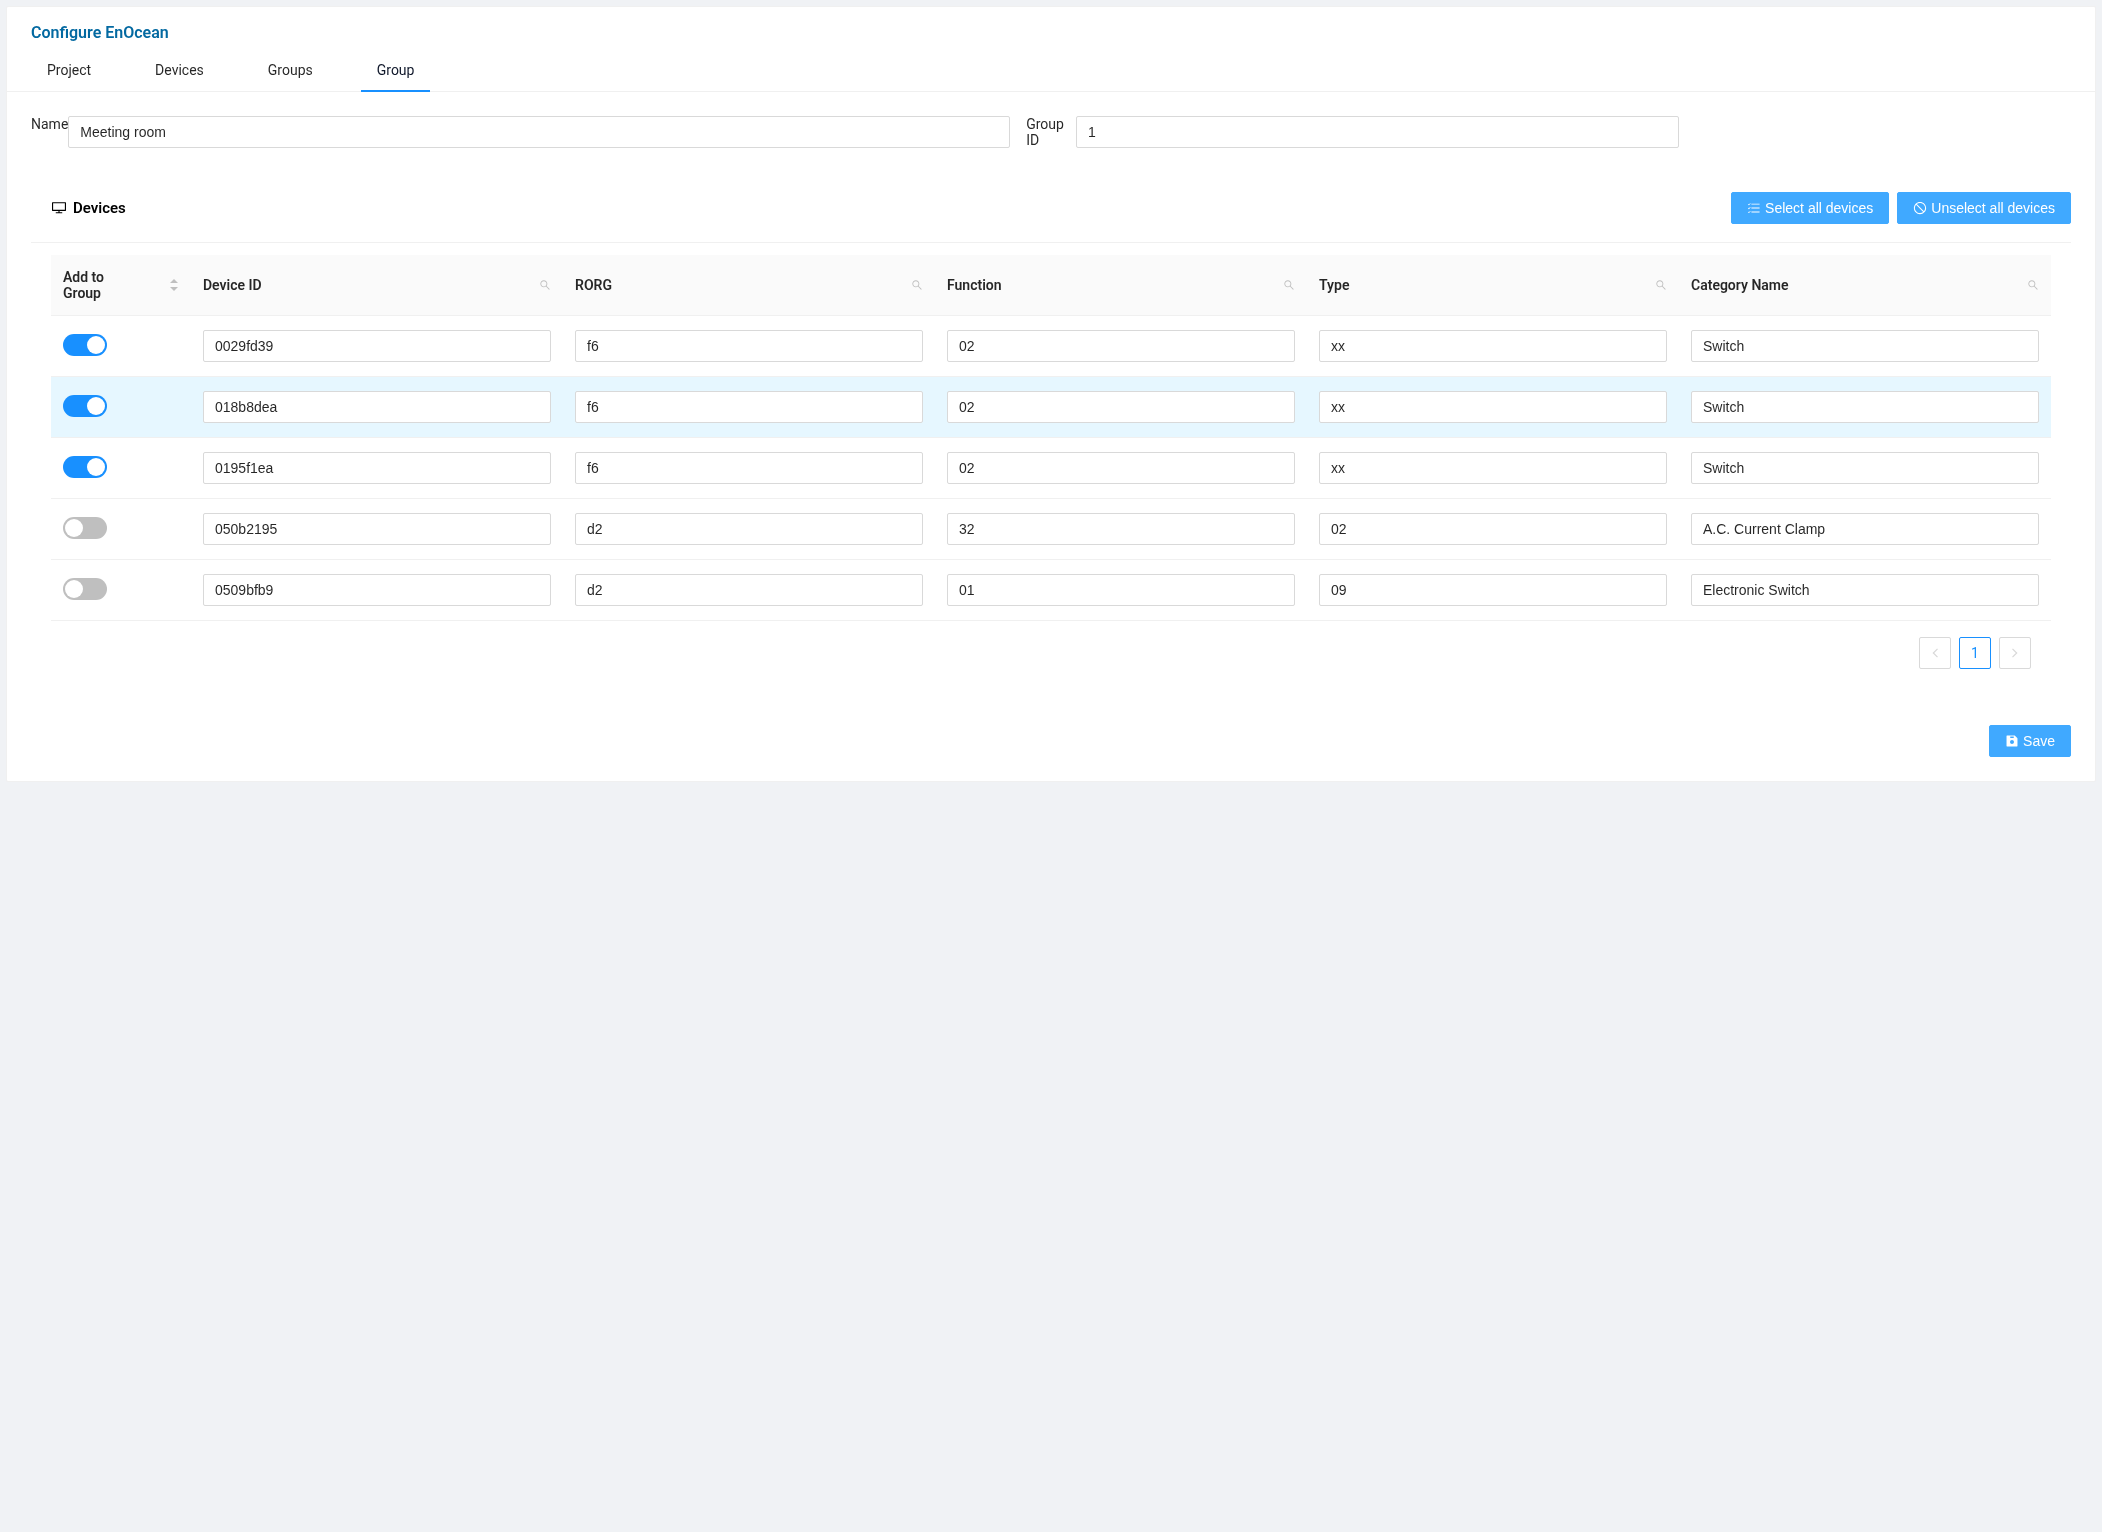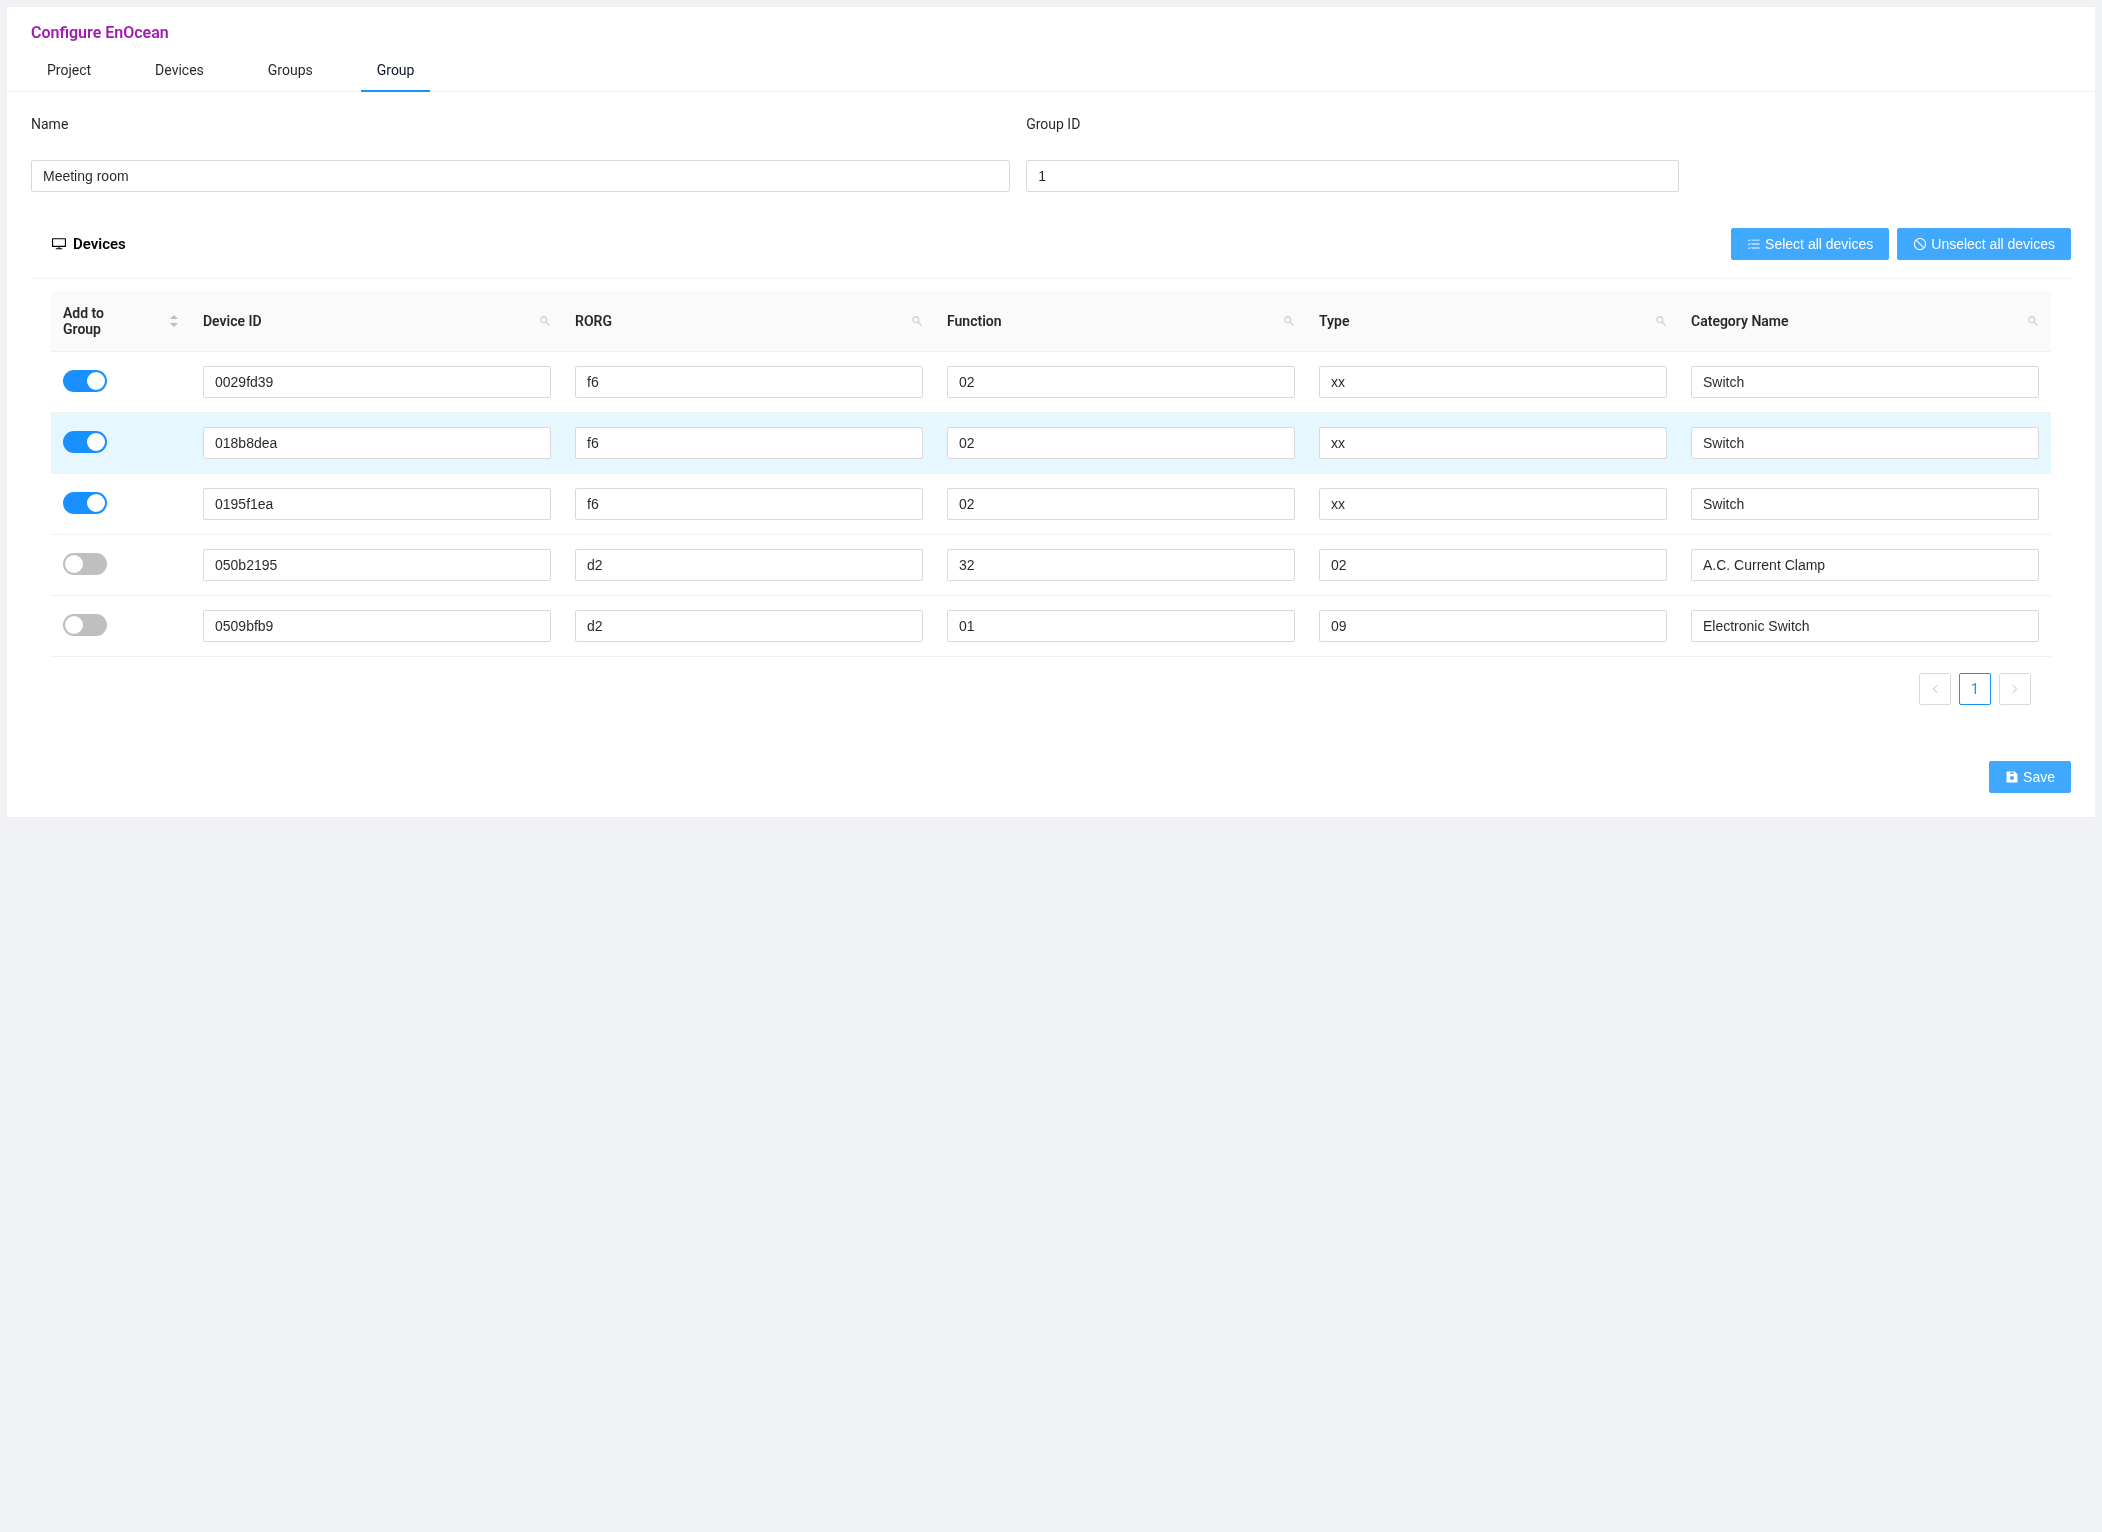--- a/index.html
+++ b/index.html
@@ -14,21 +14,21 @@
     background: #fff;
     border: 1px solid #f0f0f0;
     border-radius: 2px;
   }
   .card-header {
     padding: 16px 24px 0 24px;
   }
   .card-title {
     font-size: 16px;
     font-weight: 600;
-    color: #a21caf;
+    color: #0369a1;
     margin-bottom: 8px;
   }
   .tabs {
     display: flex;
     gap: 32px;
     border-bottom: 1px solid #f0f0f0;
     padding: 0 24px;
     margin: 0 -24px;
   }
   .tab {
@@ -46,22 +46,21 @@
   .card-body {
     padding: 24px;
   }
   .form-row {
     display: flex;
     gap: 16px;
     margin-bottom: 24px;
   }
   .form-item {
     display: flex;
-    flex-direction: column;
-    gap: 20px;
+    flex-direction: row;
   }
   .form-item.name { flex: 0 0 48%; }
   .form-item.groupid { flex: 0 0 32%; }
   .form-label {
     font-size: 14px;
     color: #000000d9;
     margin-bottom: 8px;
   }
   .input {
     width: 100%;

